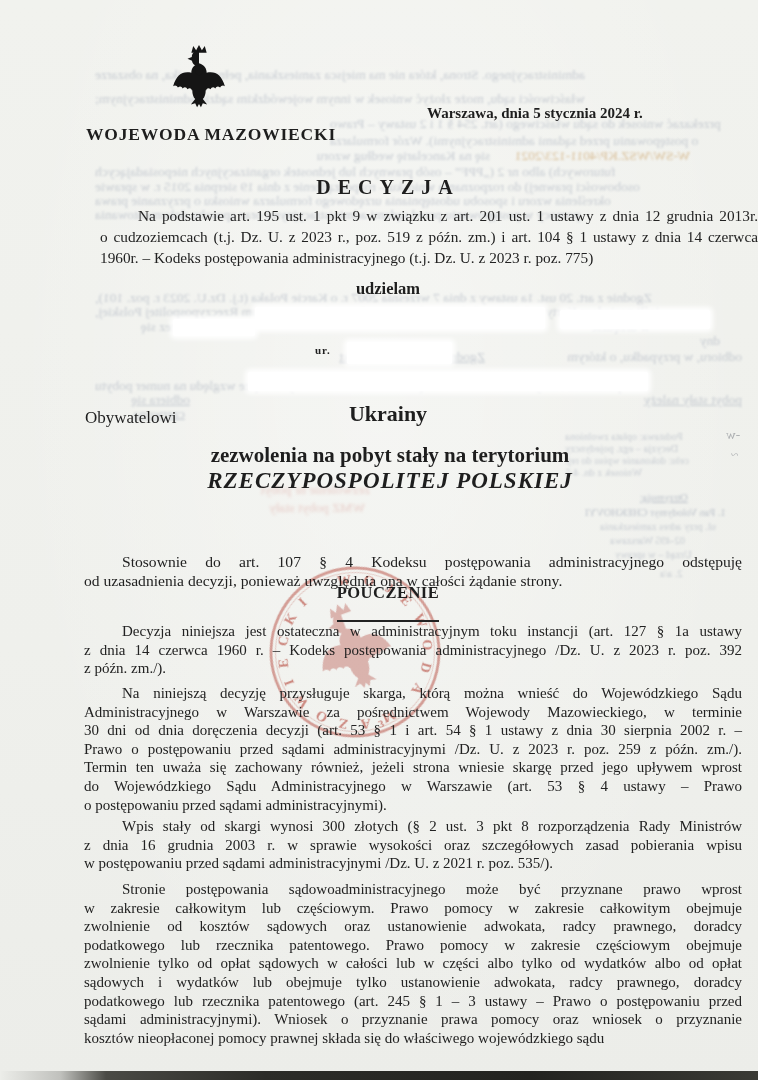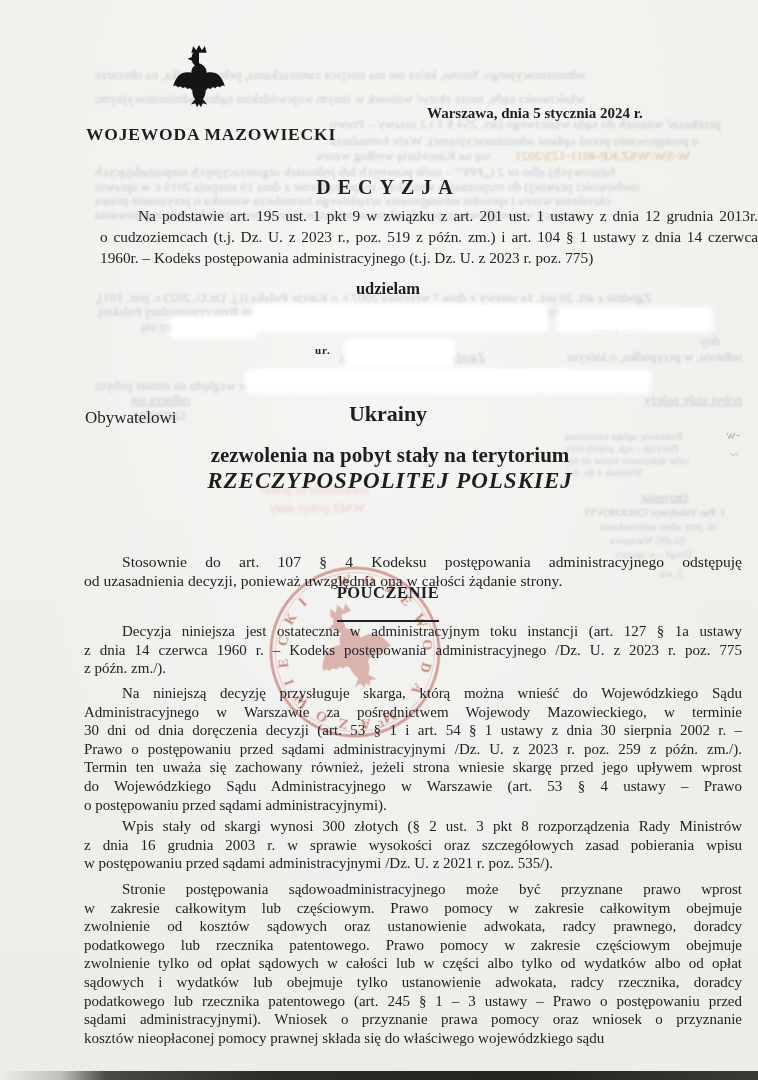--- a/index.html
+++ b/index.html
@@ -151,21 +151,21 @@
       <path d="M22 9 L24 2 L27 6.5 L30 1 L33 6.5 L36 2 L38 9 Z"></path>
       <path d="M30 7 C25 7 22.5 10 22.5 13.5 L18 15.5 L22.7 17.5 C23.2 21 26 23 30 23 Z"></path>
       <path d="M30 20 C24 22 22 26 22 30 C13 28 6.5 32 3 44 C5 42.6 7 43.4 8 45.5 C10 43.4 12 44.2 13 46.4 C15 44.4 17 45.2 18 47.3 C20 45.4 22 46.2 22.4 48.2 L23 48.2 C23 52 24 55.4 26 57.5 L21.5 63 L26 61.8 L28 66 L30 62.5 L32 66 L34 61.8 L38.5 63 L34 57.5 C36 55.4 37 52 37 48.2 L37.6 48.2 C38 46.2 40 45.4 42 47.3 C43 45.2 45 44.4 47 46.4 C48 44.2 50 43.4 52 45.5 C53 43.4 55 42.6 57 44 C53.5 32 47 28 38 30 C38 26 36 22 30 20 Z"></path>
     </g>
   </svg>
 
   <div class="abs pouczenie"><span>POUCZENIE</span></div>
 
   <div class="par" style="top:622px;">
       <div class="ln ind">Decyzja niniejsza jest ostateczna w administracyjnym toku instancji (art. 127 § 1a ustawy</div>
-      <div class="ln">z dnia 14 czerwca 1960 r. – Kodeks postępowania administracyjnego /Dz. U. z 2023 r. poz. 775</div>
+      <div class="ln">z dnia 14 czerwca 1960 r. – Kodeks postępowania administracyjnego /Dz. U. z 2023 r. poz. 392</div>
       <div class="ln fin">z późn. zm./).</div>
     </div>
   <div class="par" style="top:684px;">
       <div class="ln ind">Na niniejszą decyzję przysługuje skarga, którą można wnieść do Wojewódzkiego Sądu</div>
       <div class="ln">Administracyjnego w Warszawie za pośrednictwem Wojewody Mazowieckiego, w terminie</div>
       <div class="ln">30 dni od dnia doręczenia decyzji (art. 53 § 1 i art. 54 § 1 ustawy z dnia 30 sierpnia 2002 r. –</div>
       <div class="ln">Prawo o postępowaniu przed sądami administracyjnymi /Dz. U. z 2023 r. poz. 259 z późn. zm./).</div>
       <div class="ln">Termin ten uważa się zachowany również, jeżeli strona wniesie skargę przed jego upływem wprost</div>
       <div class="ln">do Wojewódzkiego Sądu Administracyjnego w Warszawie (art. 53 § 4 ustawy – Prawo</div>
       <div class="ln fin">o postępowaniu przed sądami administracyjnymi).</div>
@@ -174,21 +174,21 @@
       <div class="ln ind">Wpis stały od skargi wynosi 300 złotych (§ 2 ust. 3 pkt 8 rozporządzenia Rady Ministrów</div>
       <div class="ln">z dnia 16 grudnia 2003 r. w sprawie wysokości oraz szczegółowych zasad pobierania wpisu</div>
       <div class="ln fin">w postępowaniu przed sądami administracyjnymi /Dz. U. z 2021 r. poz. 535/).</div>
     </div>
   <div class="par" style="top:880px;">
       <div class="ln ind">Stronie postępowania sądowoadministracyjnego może być przyznane prawo wprost</div>
       <div class="ln">w zakresie całkowitym lub częściowym. Prawo pomocy w zakresie całkowitym obejmuje</div>
       <div class="ln">zwolnienie od kosztów sądowych oraz ustanowienie adwokata, radcy prawnego, doradcy</div>
       <div class="ln">podatkowego lub rzecznika patentowego. Prawo pomocy w zakresie częściowym obejmuje</div>
       <div class="ln">zwolnienie tylko od opłat sądowych w całości lub w części albo tylko od wydatków albo od opłat</div>
-      <div class="ln">sądowych i wydatków lub obejmuje tylko ustanowienie adwokata, radcy rzecznika, doradcy</div>
+      <div class="ln">sądowych i wydatków lub obejmuje tylko ustanowienie adwokata, radcy prawnego, doradcy</div>
       <div class="ln">podatkowego lub rzecznika patentowego (art. 245 § 1 – 3 ustawy – Prawo o postępowaniu przed</div>
       <div class="ln">sądami administracyjnymi). Wniosek o przyznanie prawa pomocy oraz wniosek o przyznanie</div>
       <div class="ln fin">kosztów nieopłaconej pomocy prawnej składa się do właściwego wojewódzkiego sądu</div>
     </div>
 
   <div class="scanbar"></div>
 
 </div>
 
 </body></html>

